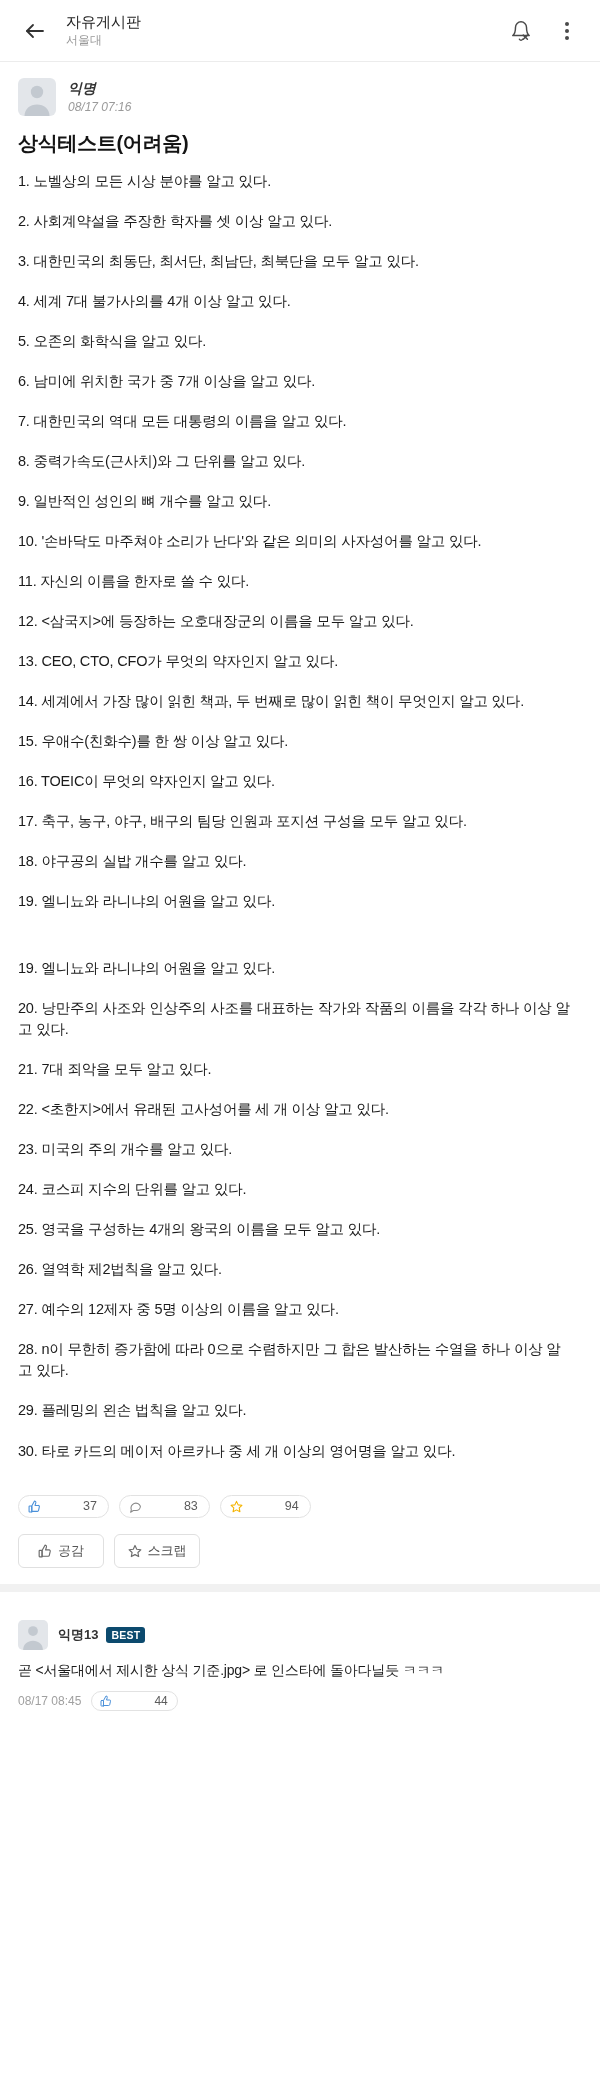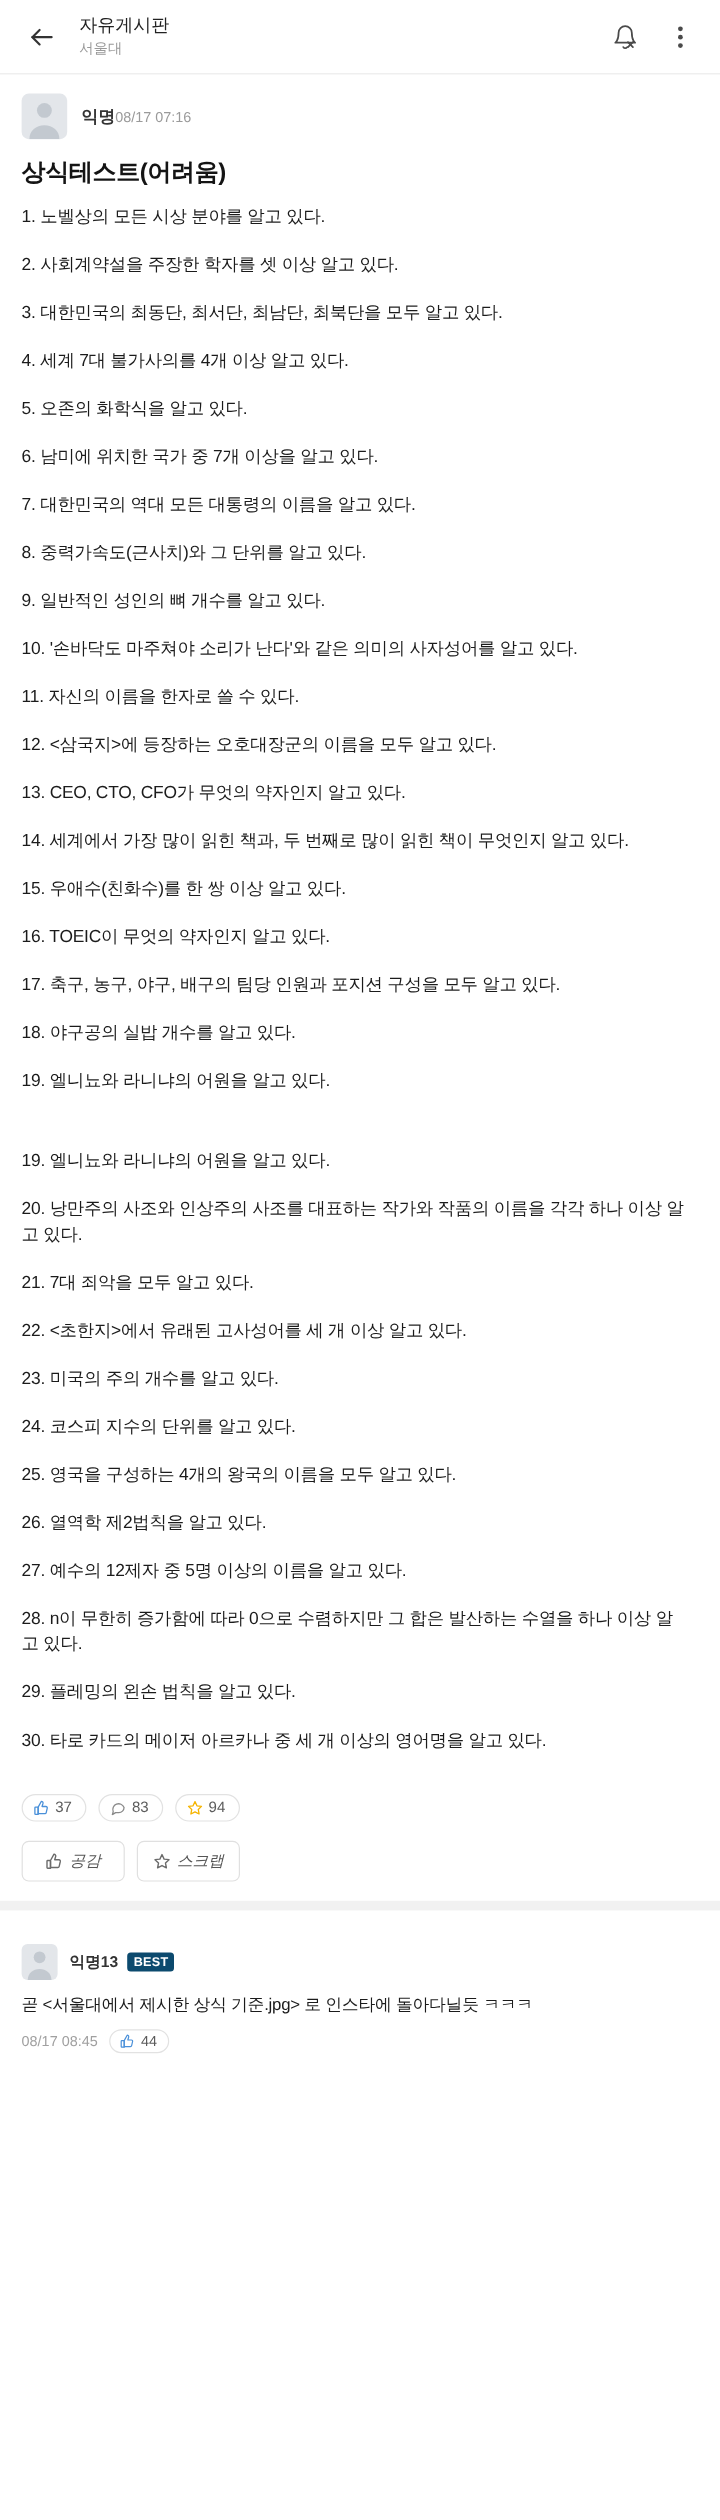--- a/index.html
+++ b/index.html
@@ -82,21 +82,21 @@
     width: 38px; height: 38px;
     border-radius: 6px;
     background: #e3e6ea;
     display: flex; align-items: flex-end; justify-content: center;
     overflow: hidden;
     flex: 0 0 auto;
   }
   .avatar svg { display: block; }
   .author-block {
     margin-left: 12px;
-    display: flex; flex-direction: row; justify-content: center;
+    display: flex; flex-direction: column; justify-content: center; font-style: italic;
   }
   .author-name {
     font-size: 14px; color: #333333; font-weight: 600; line-height: 1.3;
   }
   .post-date {
     font-size: 12px; color: #9a9a9a; line-height: 1.4; margin-top: 2px;
   }
 
   
   .post-title {
@@ -131,29 +131,28 @@
     gap: 5px;
     border: 1px solid #e2e2e2;
     border-radius: 16px;
     padding: 4px 11px 4px 9px;
     font-size: 12.5px;
     color: #5b5b5b;
     background: #ffffff;
     cursor: pointer;
     line-height: 1;
   }
-  .chip .cnt { color: #5b5b5b; }
+  .chip .cnt { color: #5b5b5b; margin-left: 37px; }
   .chip svg { display: block; }
 
   
   .actions {
     display: flex;
     gap: 10px;
     padding: 16px 6px 16px 18px;
-    font-style: italic;
   }
   .action-btn {
     flex: 0 0 auto;
     min-width: 86px;
     height: 34px;
     border: 1px solid #e0e0e0;
     border-radius: 6px;
     background: #ffffff;
     display: flex;
     align-items: center;

